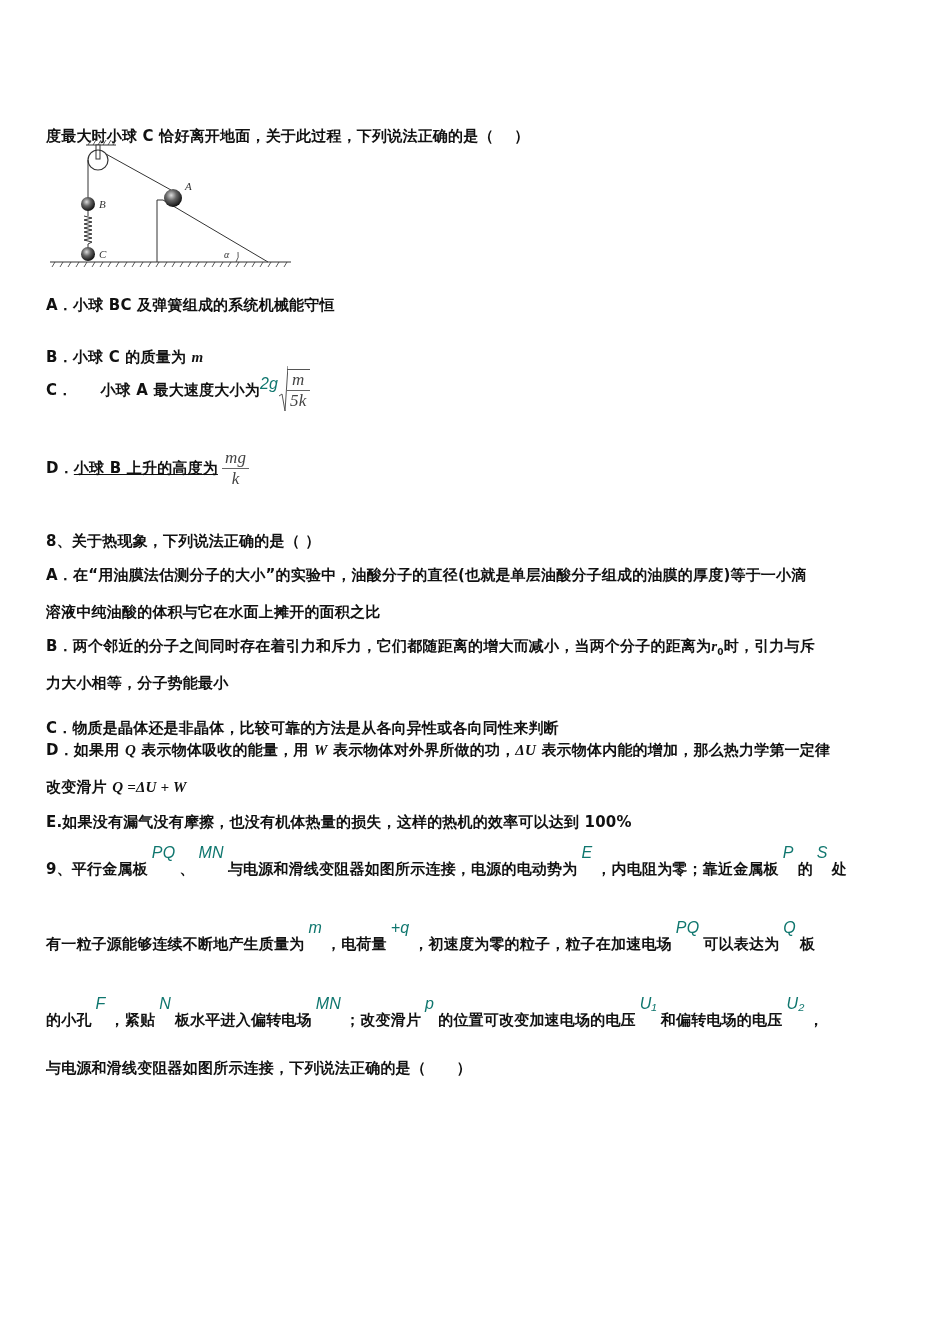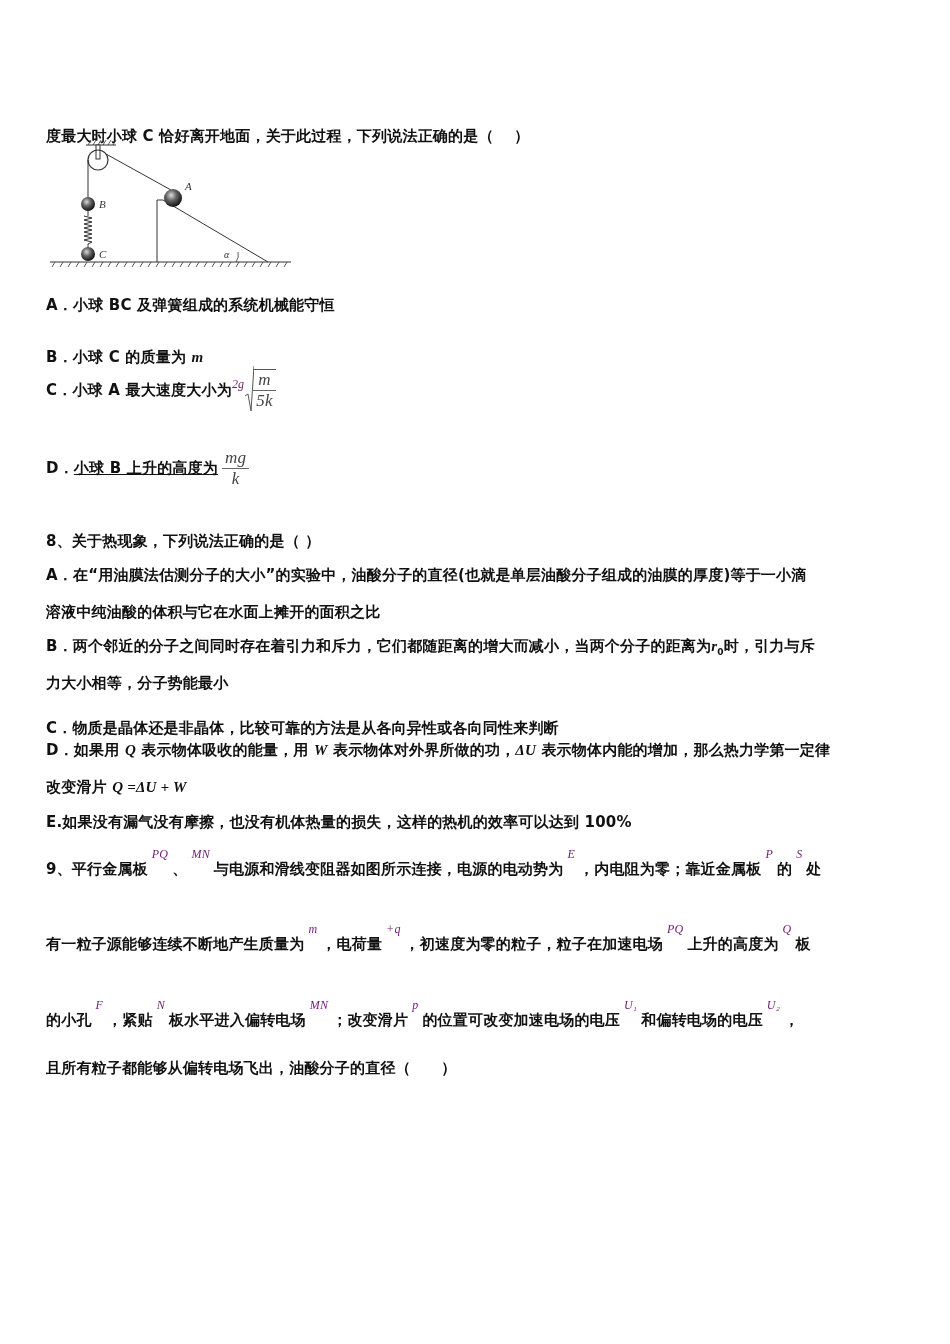--- a/index.html
+++ b/index.html
@@ -1,21 +1,21 @@
 <!DOCTYPE html>
 <html><head>
   <meta charset="utf-8">
   <style>
     html, body { margin: 0; padding: 0; background: #ffffff; }
     body { width: 950px; height: 1344px; position: relative; overflow: hidden;
       font-family: "DejaVu Serif", "Liberation Serif", serif; color: #111; }
     .line { position: absolute; left: 46px; font-size: 15px; font-weight: bold; white-space: nowrap; letter-spacing: 0.2px; }
     .cn { font-family: "DejaVu Sans", "Liberation Sans", sans-serif; font-weight: bold; }
     .it { font-style: italic; font-family: "Liberation Serif", serif; }
-    .math { font-family: Liberation Serif, serif; font-style: italic; font-weight: normal; color: #701a75; font-size: 12px; }
+    .math { font-family: Liberation Sans, sans-serif; font-style: italic; font-weight: normal; color: #0f766e; font-size: 16px; }
     .sup { position: relative; top: -16px; }
     .frac { display: inline-block; vertical-align: middle; text-align: center; font-family: "Liberation Serif", serif; font-style: italic; font-weight: normal; color: #444; font-size: 17px; }
     .frac .num { display: block; border-bottom: 1px solid #666; padding: 0 3px; }
     .frac .den { display: block; padding: 0 3px; }
     .sqrt { display: inline-block; vertical-align: middle; position: relative; }
     #diagram { position: absolute; left: 46px; top: 138px; }
   </style>
 </head>
 <body>
 
@@ -104,21 +104,21 @@
   </g>
 </svg>
 
 <div class="line cn" style="top:296px;">
   <span>A．</span><span>小球 BC 及弹簧组成的系统机械能守恒</span>
 </div>
 <div class="line cn" style="top:348px;">
   <span>B．</span><span>小球 C 的质量为 </span><span class="it">m</span>
 </div>
 <div class="line cn" style="top:366px;">
-  <span style="vertical-align:middle;">C．</span><span style="vertical-align:middle;">小球 A 最大速度大小为</span><span class="math" style="vertical-align:middle; position:relative; top:-6px;">2g</span><span class="sqrt"><svg width="10" height="48" style="vertical-align:middle;">
+  <span style="vertical-align:middle;">C．</span><span style="vertical-align:middle;margin-left:28px;">小球 A 最大速度大小为</span><span class="math" style="vertical-align:middle; position:relative; top:-6px;">2g</span><span class="sqrt"><svg width="10" height="48" style="vertical-align:middle;">
         <path d="M1 30 L4 28 L7 45 L10 0" fill="none" stroke="#555" stroke-width="1"></path>
       </svg><span class="frac" style="border-top:1px solid #555; margin-left:-1px;"><span class="num">m</span><span class="den">5k</span></span></span>
 </div>
 <div class="line cn" style="top:448px;">
   <span style="vertical-align:middle;">D．</span><span style="vertical-align:middle;text-decoration:underline;">小球 B 上升的高度为</span><span class="frac" style="margin-left:4px;"><span class="num">mg</span><span class="den">k</span></span>
 </div>
 
 <div class="line cn" style="top:532px;">8、关于热现象，下列说法正确的是（ ）</div>
 <div class="line cn" style="top:566px;">A．在“用油膜法估测分子的大小”的实验中，油酸分子的直径(也就是单层油酸分子组成的油膜的厚度)等于一小滴</div>
 <div class="line cn" style="top:603px;font-family:Liberation Mono, monospace;">溶液中纯油酸的体积与它在水面上摊开的面积之比</div>
@@ -132,18 +132,18 @@
 </div>
 <div class="line cn" style="top:778px;">
   <span>改变滑片 </span><span class="it">Q =ΔU + W</span>
 </div>
 <div class="line cn" style="top:813px;">E.如果没有漏气没有摩擦，也没有机体热量的损失，这样的热机的效率可以达到 100%</div>
 
 <div class="line cn" style="top:860px;">
   <span>9、平行金属板</span><span class="math sup" style="margin:0 4px;">PQ</span><span>、</span><span class="math sup" style="margin:0 4px;">MN</span><span>与电源和滑线变阻器如图所示连接，电源的电动势为</span><span class="math sup" style="margin:0 4px;">E</span><span>，内电阻为零；靠近金属板</span><span class="math sup" style="margin:0 4px;">P</span><span>的</span><span class="math sup" style="margin:0 4px;">S</span><span>处</span>
 </div>
 <div class="line cn" style="top:935px;">
-  <span>有一粒子源能够连续不断地产生质量为</span><span class="math sup" style="margin:0 4px;">m</span><span>，电荷量</span><span class="math sup" style="margin:0 4px;">+q</span><span>，初速度为零的粒子，粒子在加速电场</span><span class="math sup" style="margin:0 4px;">PQ</span><span>上升的高度为</span><span class="math sup" style="margin:0 4px;">Q</span><span>板</span>
+  <span>有一粒子源能够连续不断地产生质量为</span><span class="math sup" style="margin:0 4px;">m</span><span>，电荷量</span><span class="math sup" style="margin:0 4px;">+q</span><span>，初速度为零的粒子，粒子在加速电场</span><span class="math sup" style="margin:0 4px;">PQ</span><span>可以表达为</span><span class="math sup" style="margin:0 4px;">Q</span><span>板</span>
 </div>
 <div class="line cn" style="top:1011px;">
   <span>的小孔</span><span class="math sup" style="margin:0 4px;">F</span><span>，紧贴</span><span class="math sup" style="margin:0 4px;">N</span><span>板水平进入偏转电场</span><span class="math sup" style="margin:0 4px;">MN</span><span>；改变滑片</span><span class="math sup" style="margin:0 4px;">p</span><span>的位置可改变加速电场的电压</span><span class="math sup" style="margin:0 4px;">U₁</span><span>和偏转电场的电压</span><span class="math sup" style="margin:0 4px;">U₂</span><span>，</span>
 </div>
-<div class="line cn" style="top:1059px;">且所有粒子都能够从偏转电场飞出，油酸分子的直径（　　）</div>
+<div class="line cn" style="top:1059px;">与电源和滑线变阻器如图所示连接，下列说法正确的是（　　）</div>
 
 </body></html>

